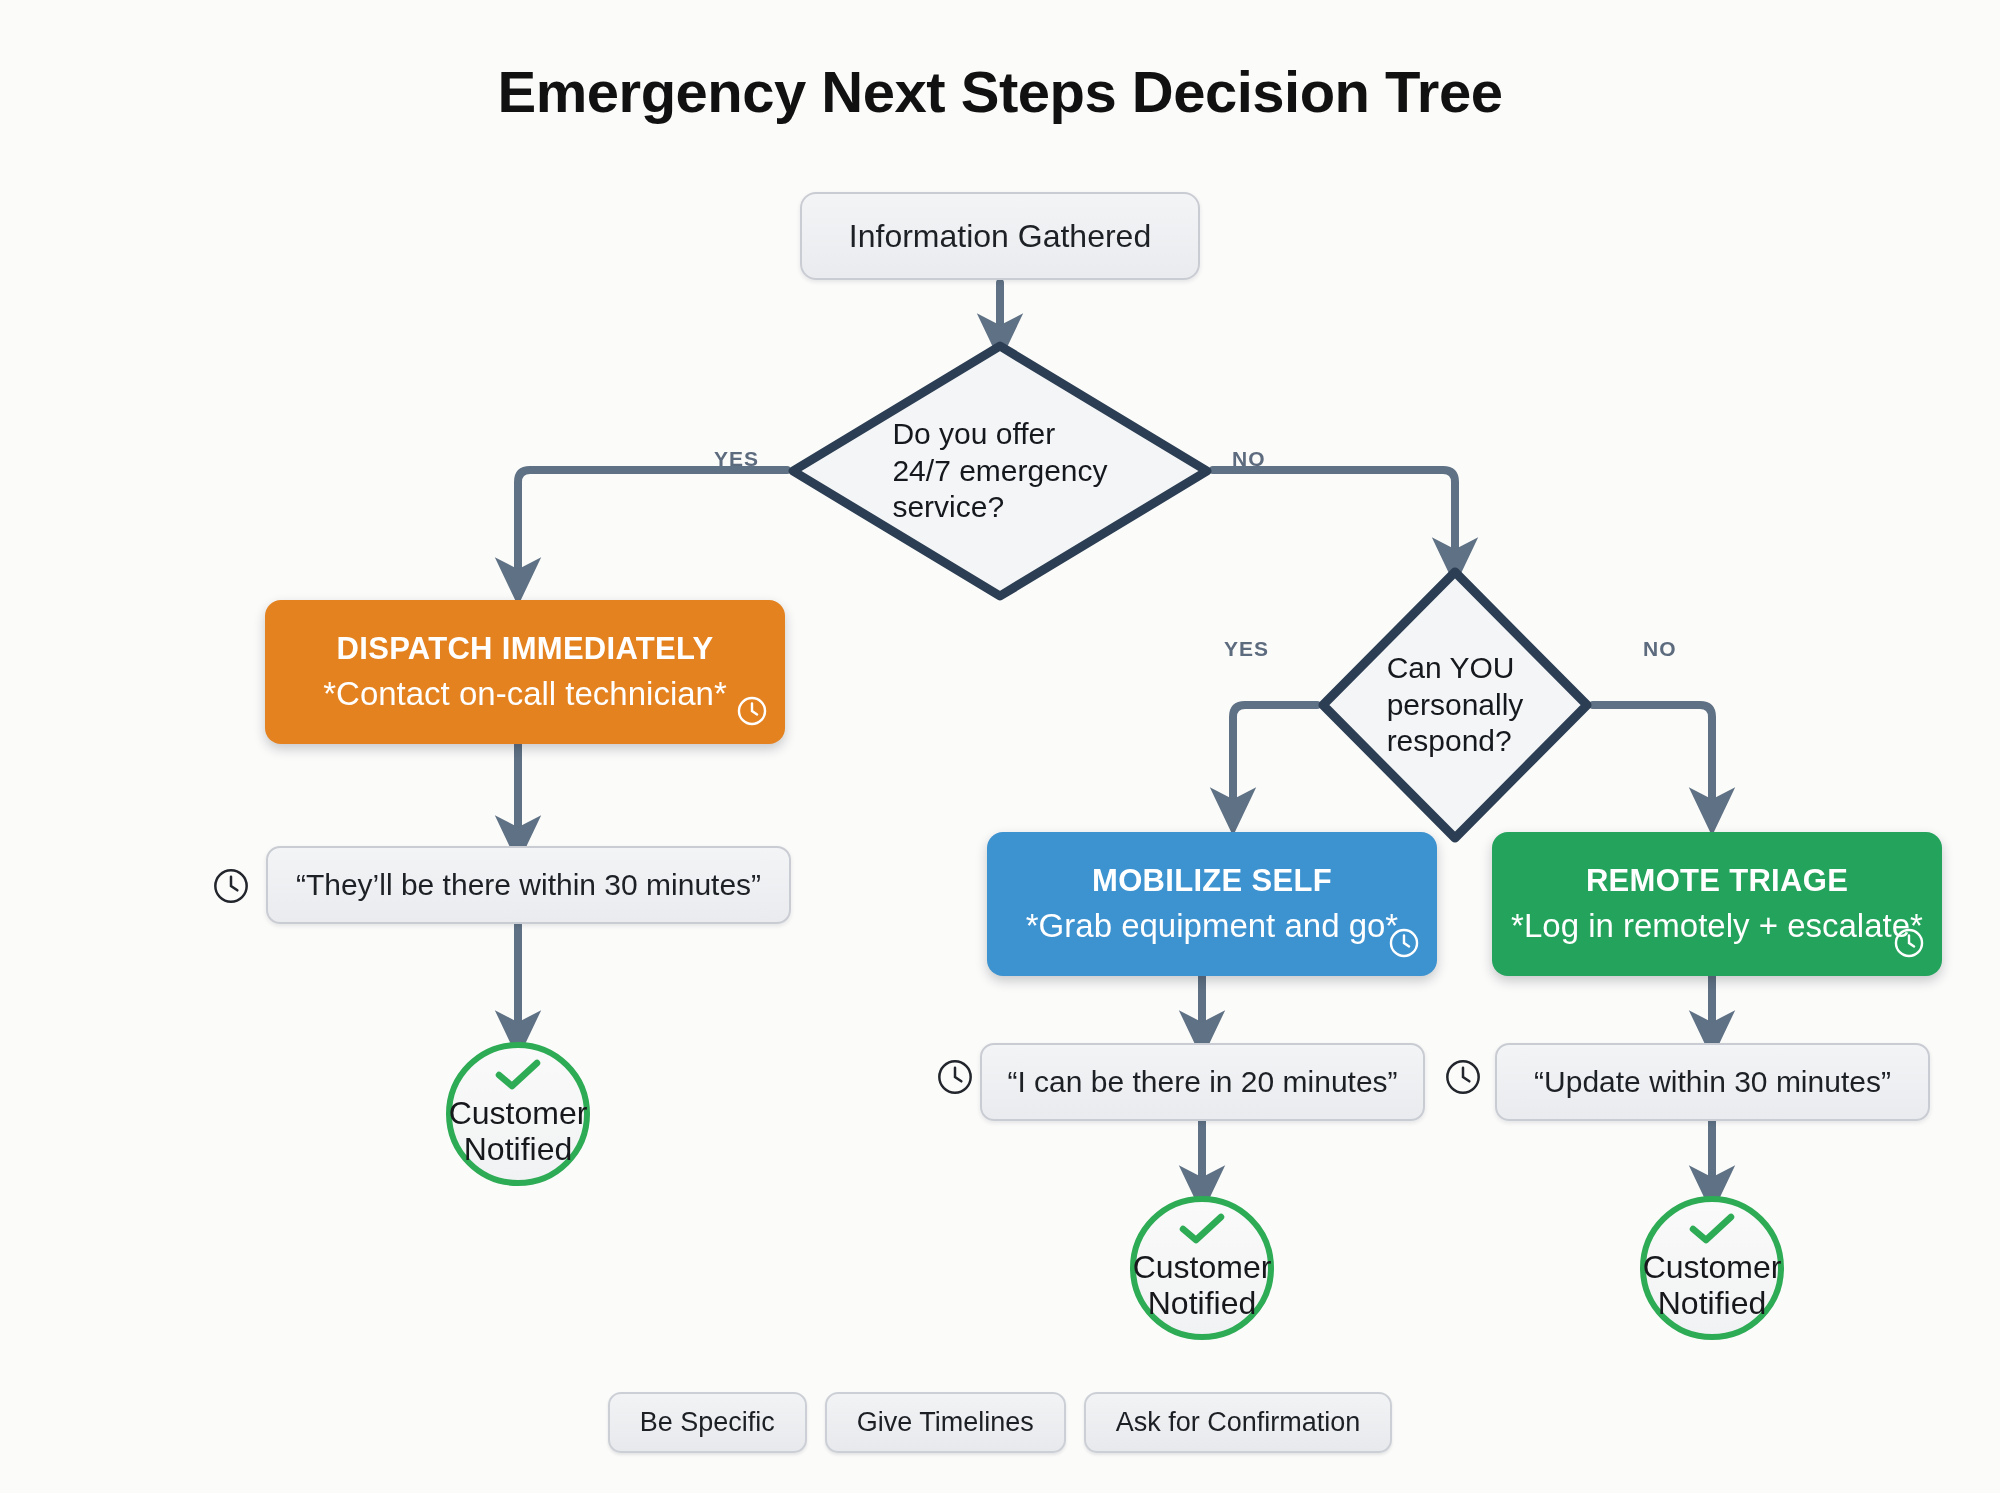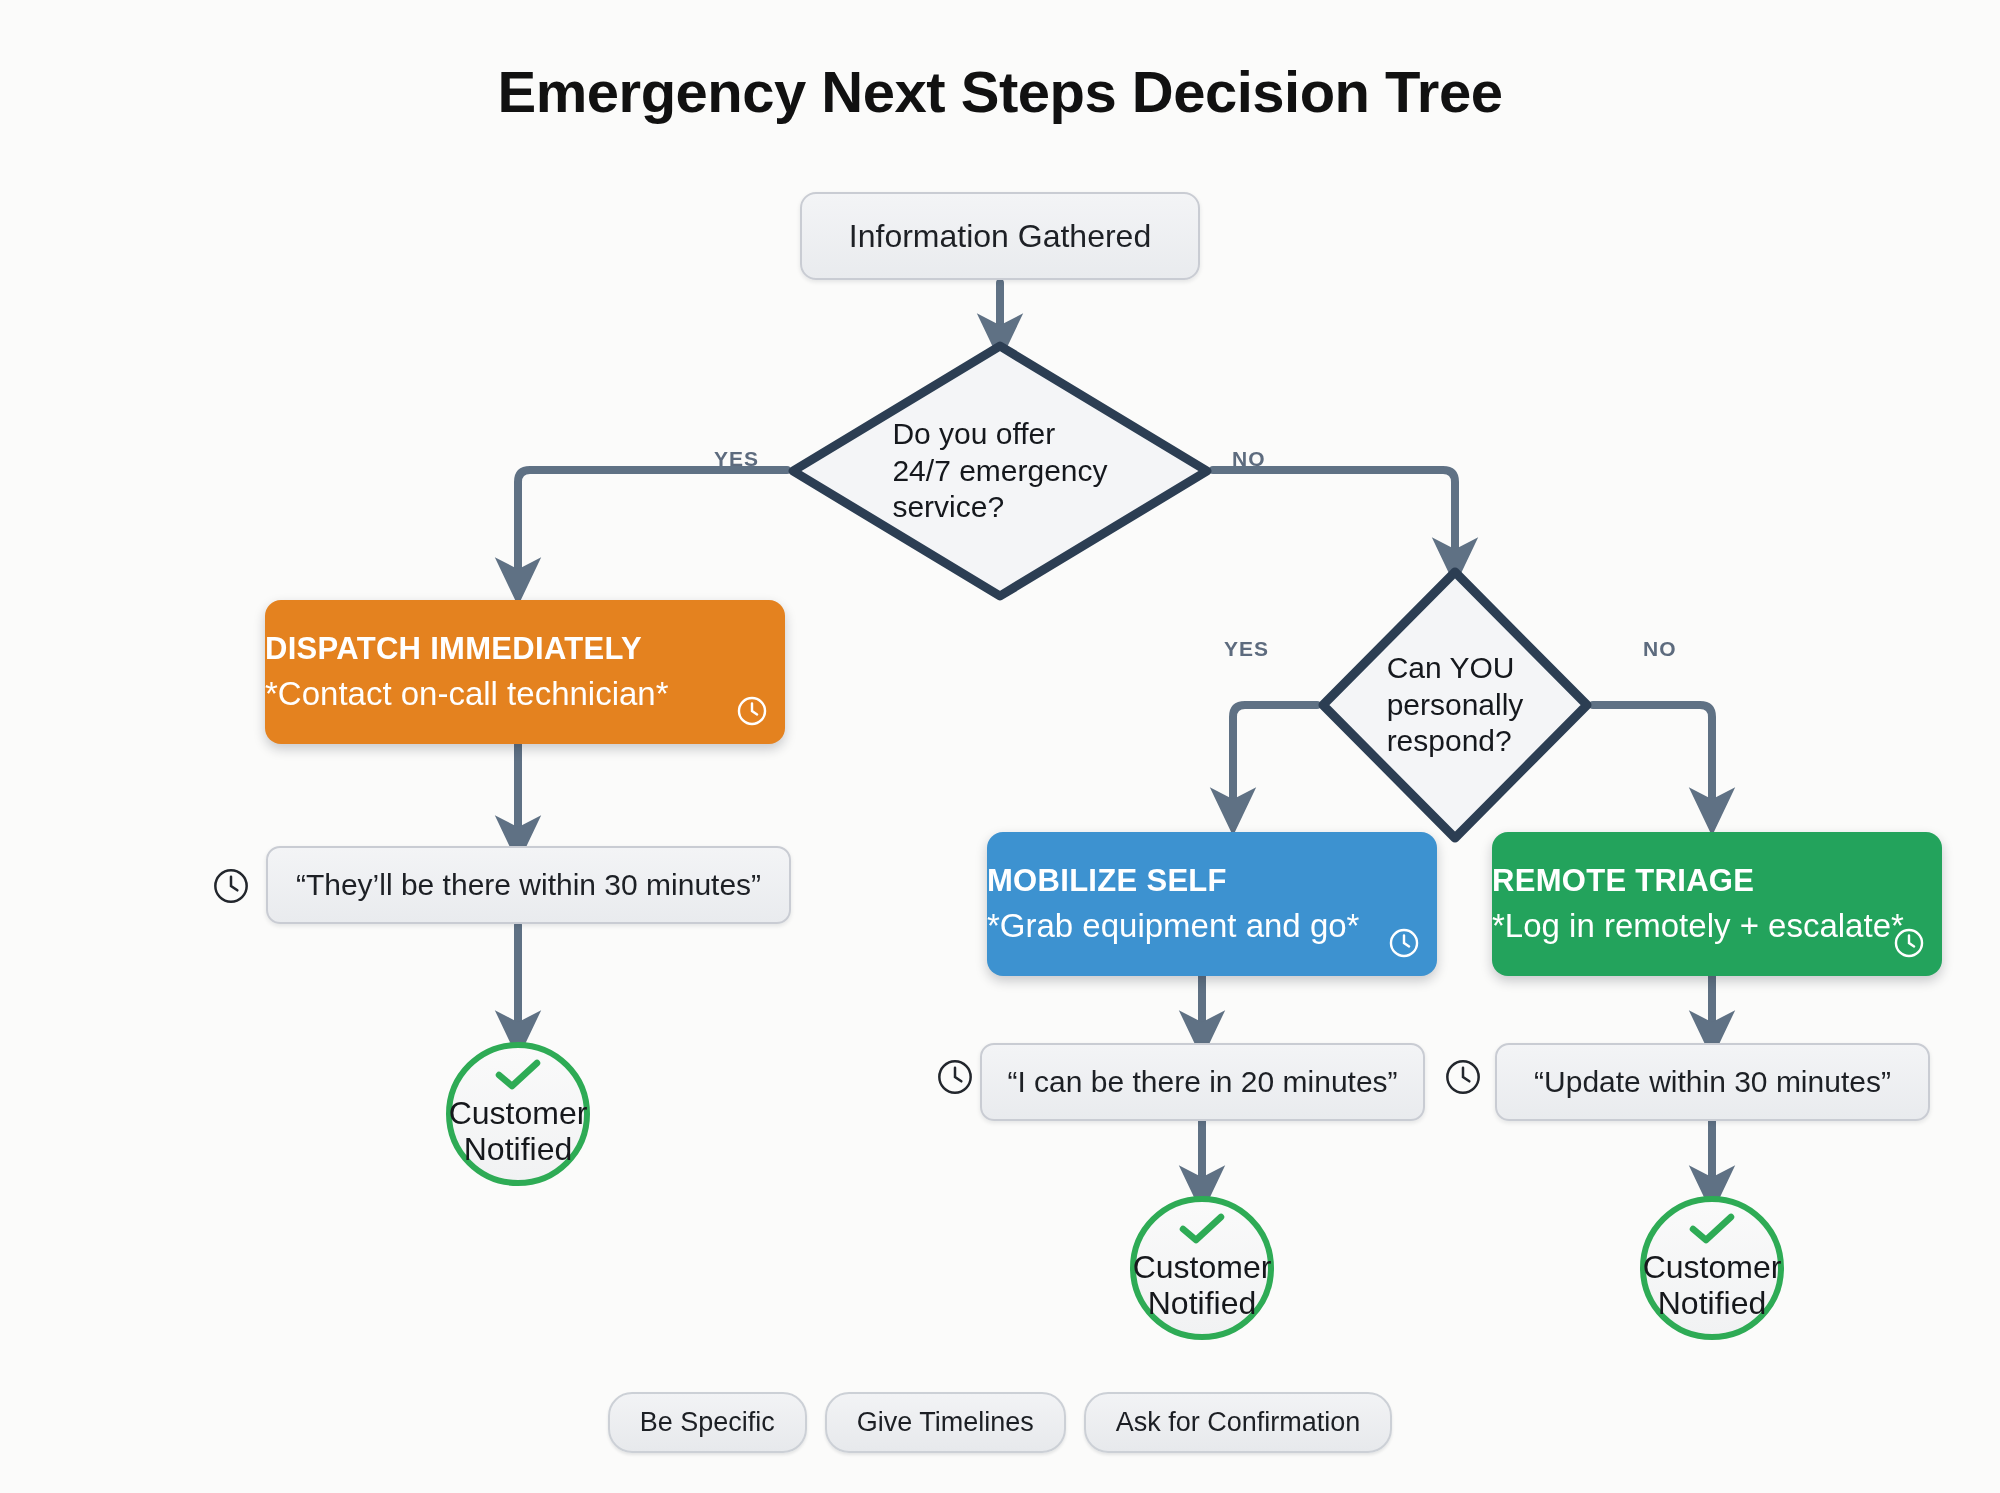--- a/index.html
+++ b/index.html
@@ -67,20 +67,21 @@
     font-size: 32px;
     border-radius: 16px;
   }
 
   
   .action {
     border-radius: 16px;
     box-shadow: 0 5px 12px rgba(20,25,35,0.22);
     display: flex;
     flex-direction: column;
+    align-items: center;
     justify-content: center;
     color: #ffffff;
     position: absolute;
   }
   .action .act-title {
     font-size: 31px;
     font-weight: bold;
     letter-spacing: 0.3px;
     line-height: 1.1;
   }
@@ -168,21 +169,21 @@
     left: 0;
     top: 1392px;
     width: 2000px;
     display: flex;
     justify-content: center;
     gap: 18px;
   }
   .legend .chip {
     background: linear-gradient(180deg, #f2f3f5 0%, #e7e9ec 100%);
     border: 2px solid #ccd0d6;
-    border-radius: 24px;
+    border-radius: 13px;
     padding: 13px 30px;
     font-size: 27px;
     color: #1c1f24;
     box-shadow: 0 2px 3px rgba(20,25,35,0.10);
     white-space: nowrap;
   }
 </style>
 </head>
 <body>
 

